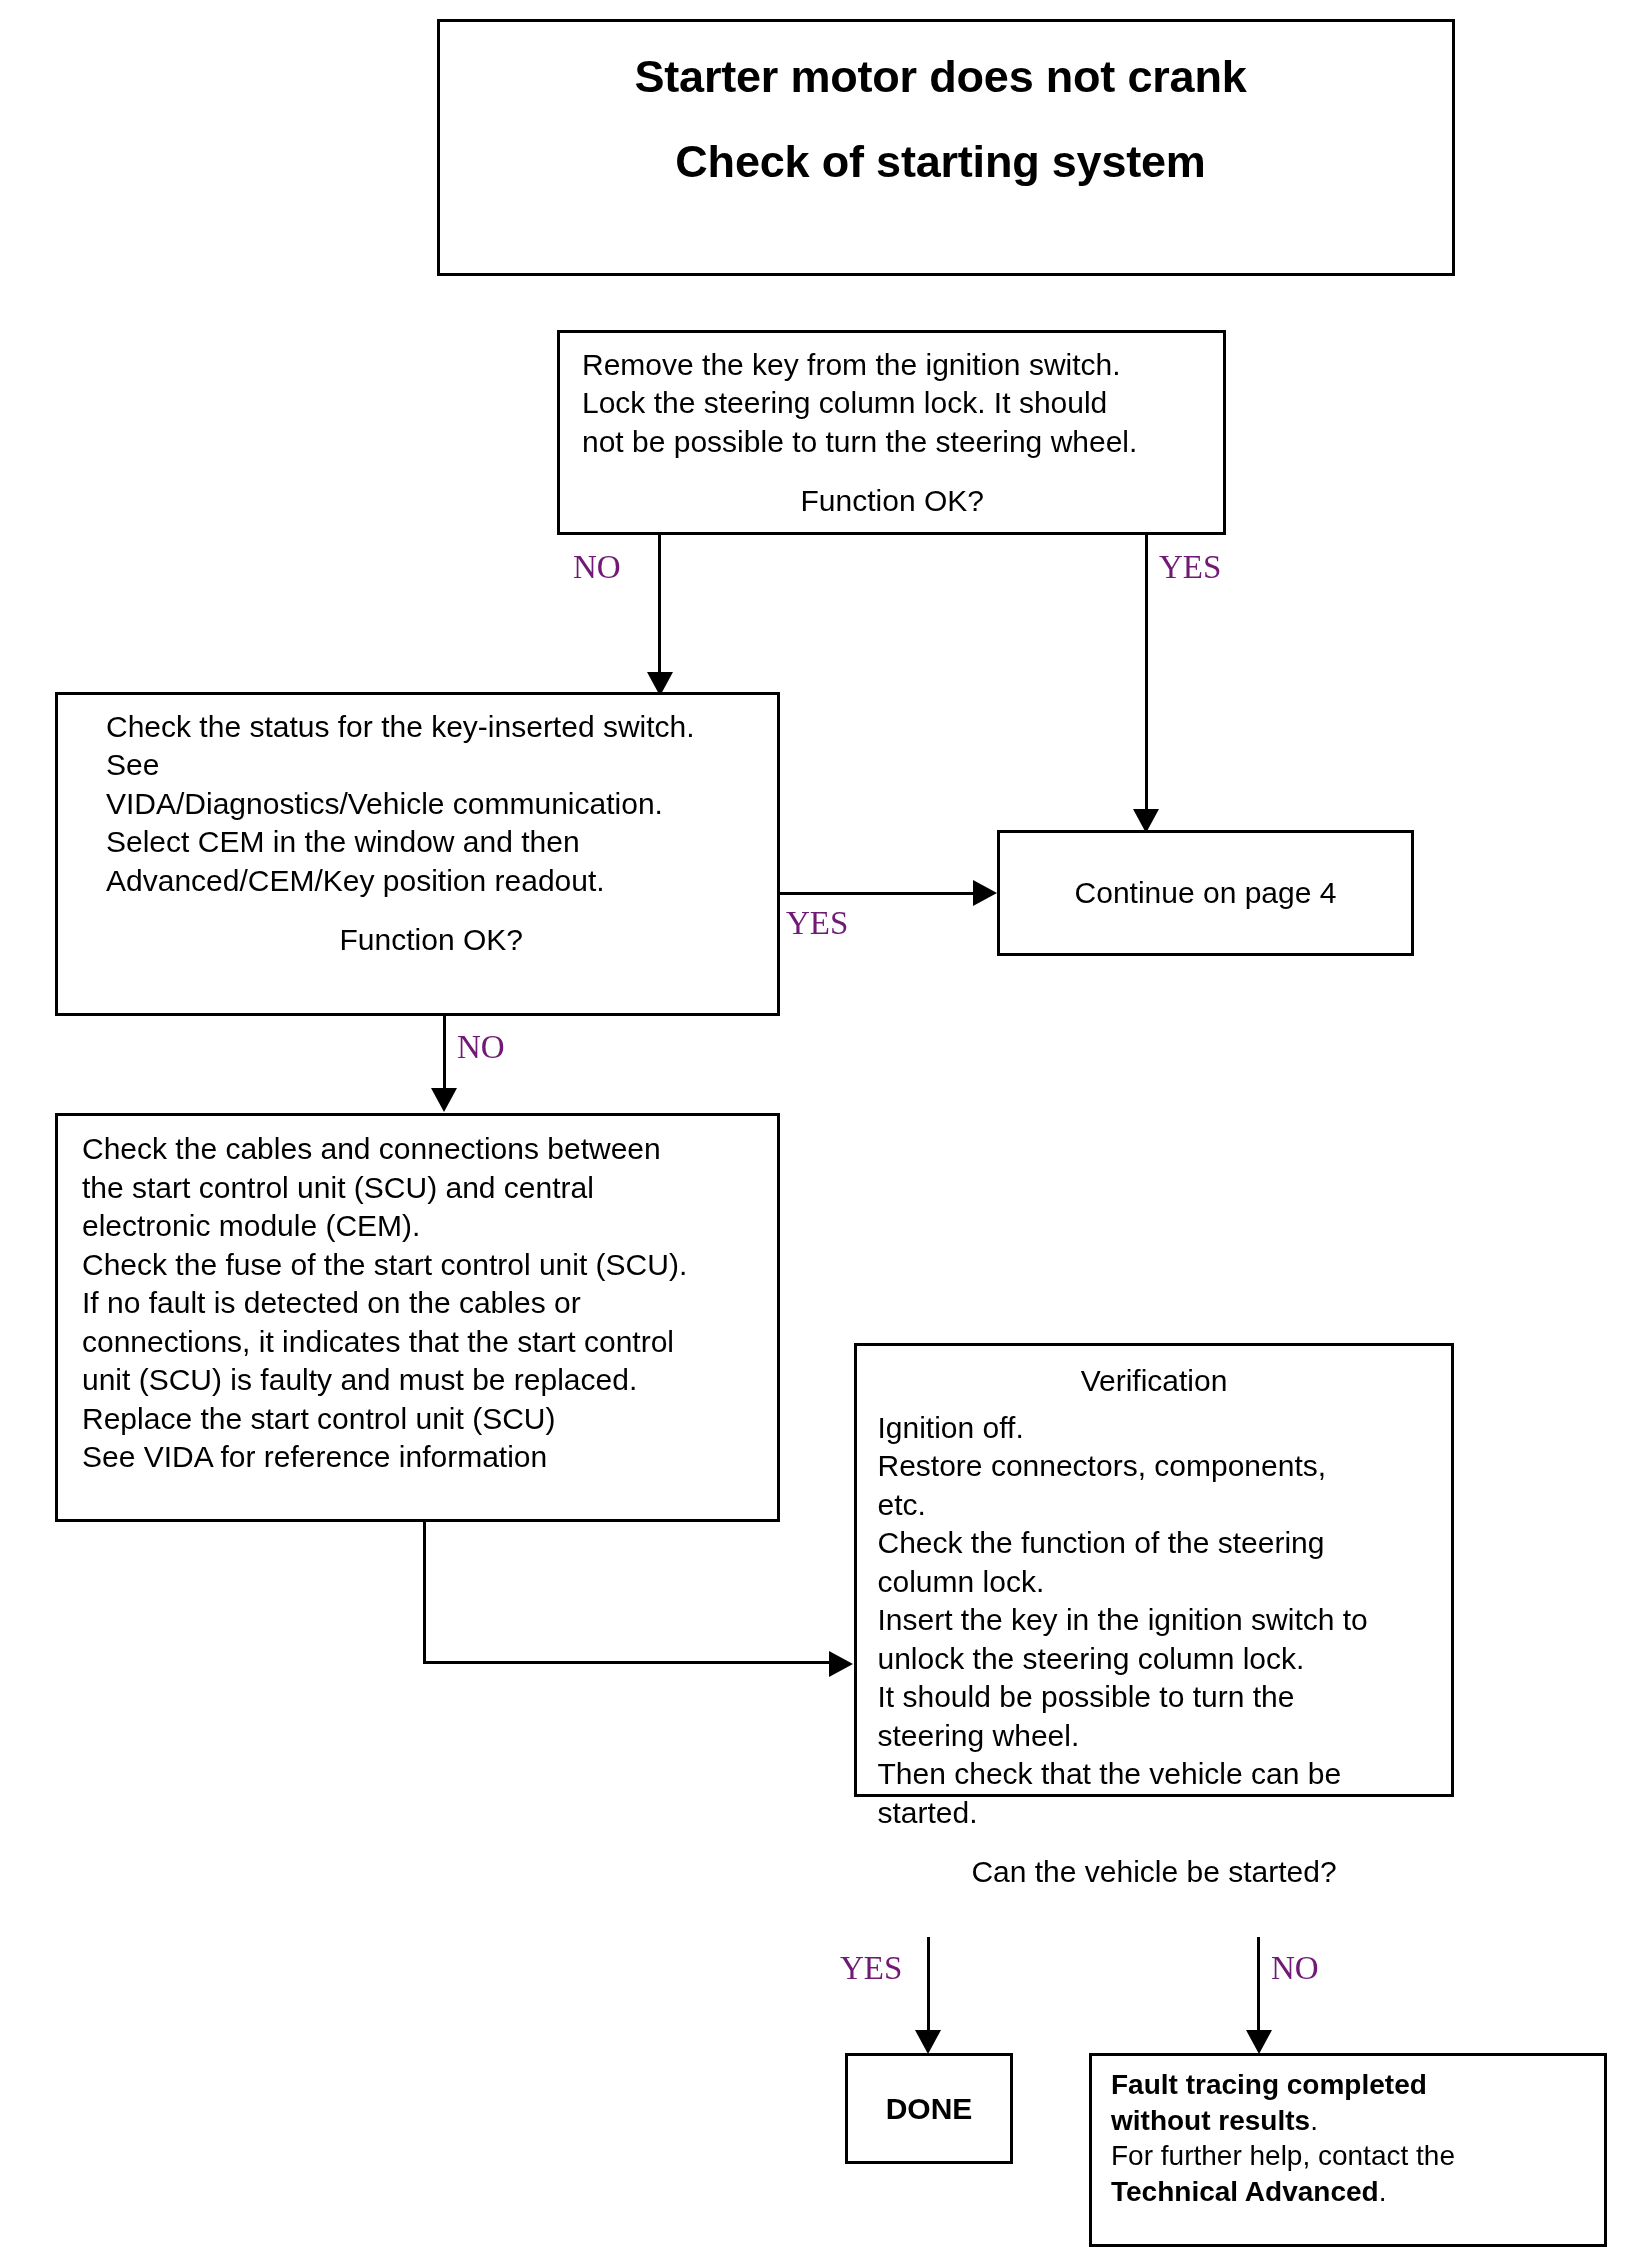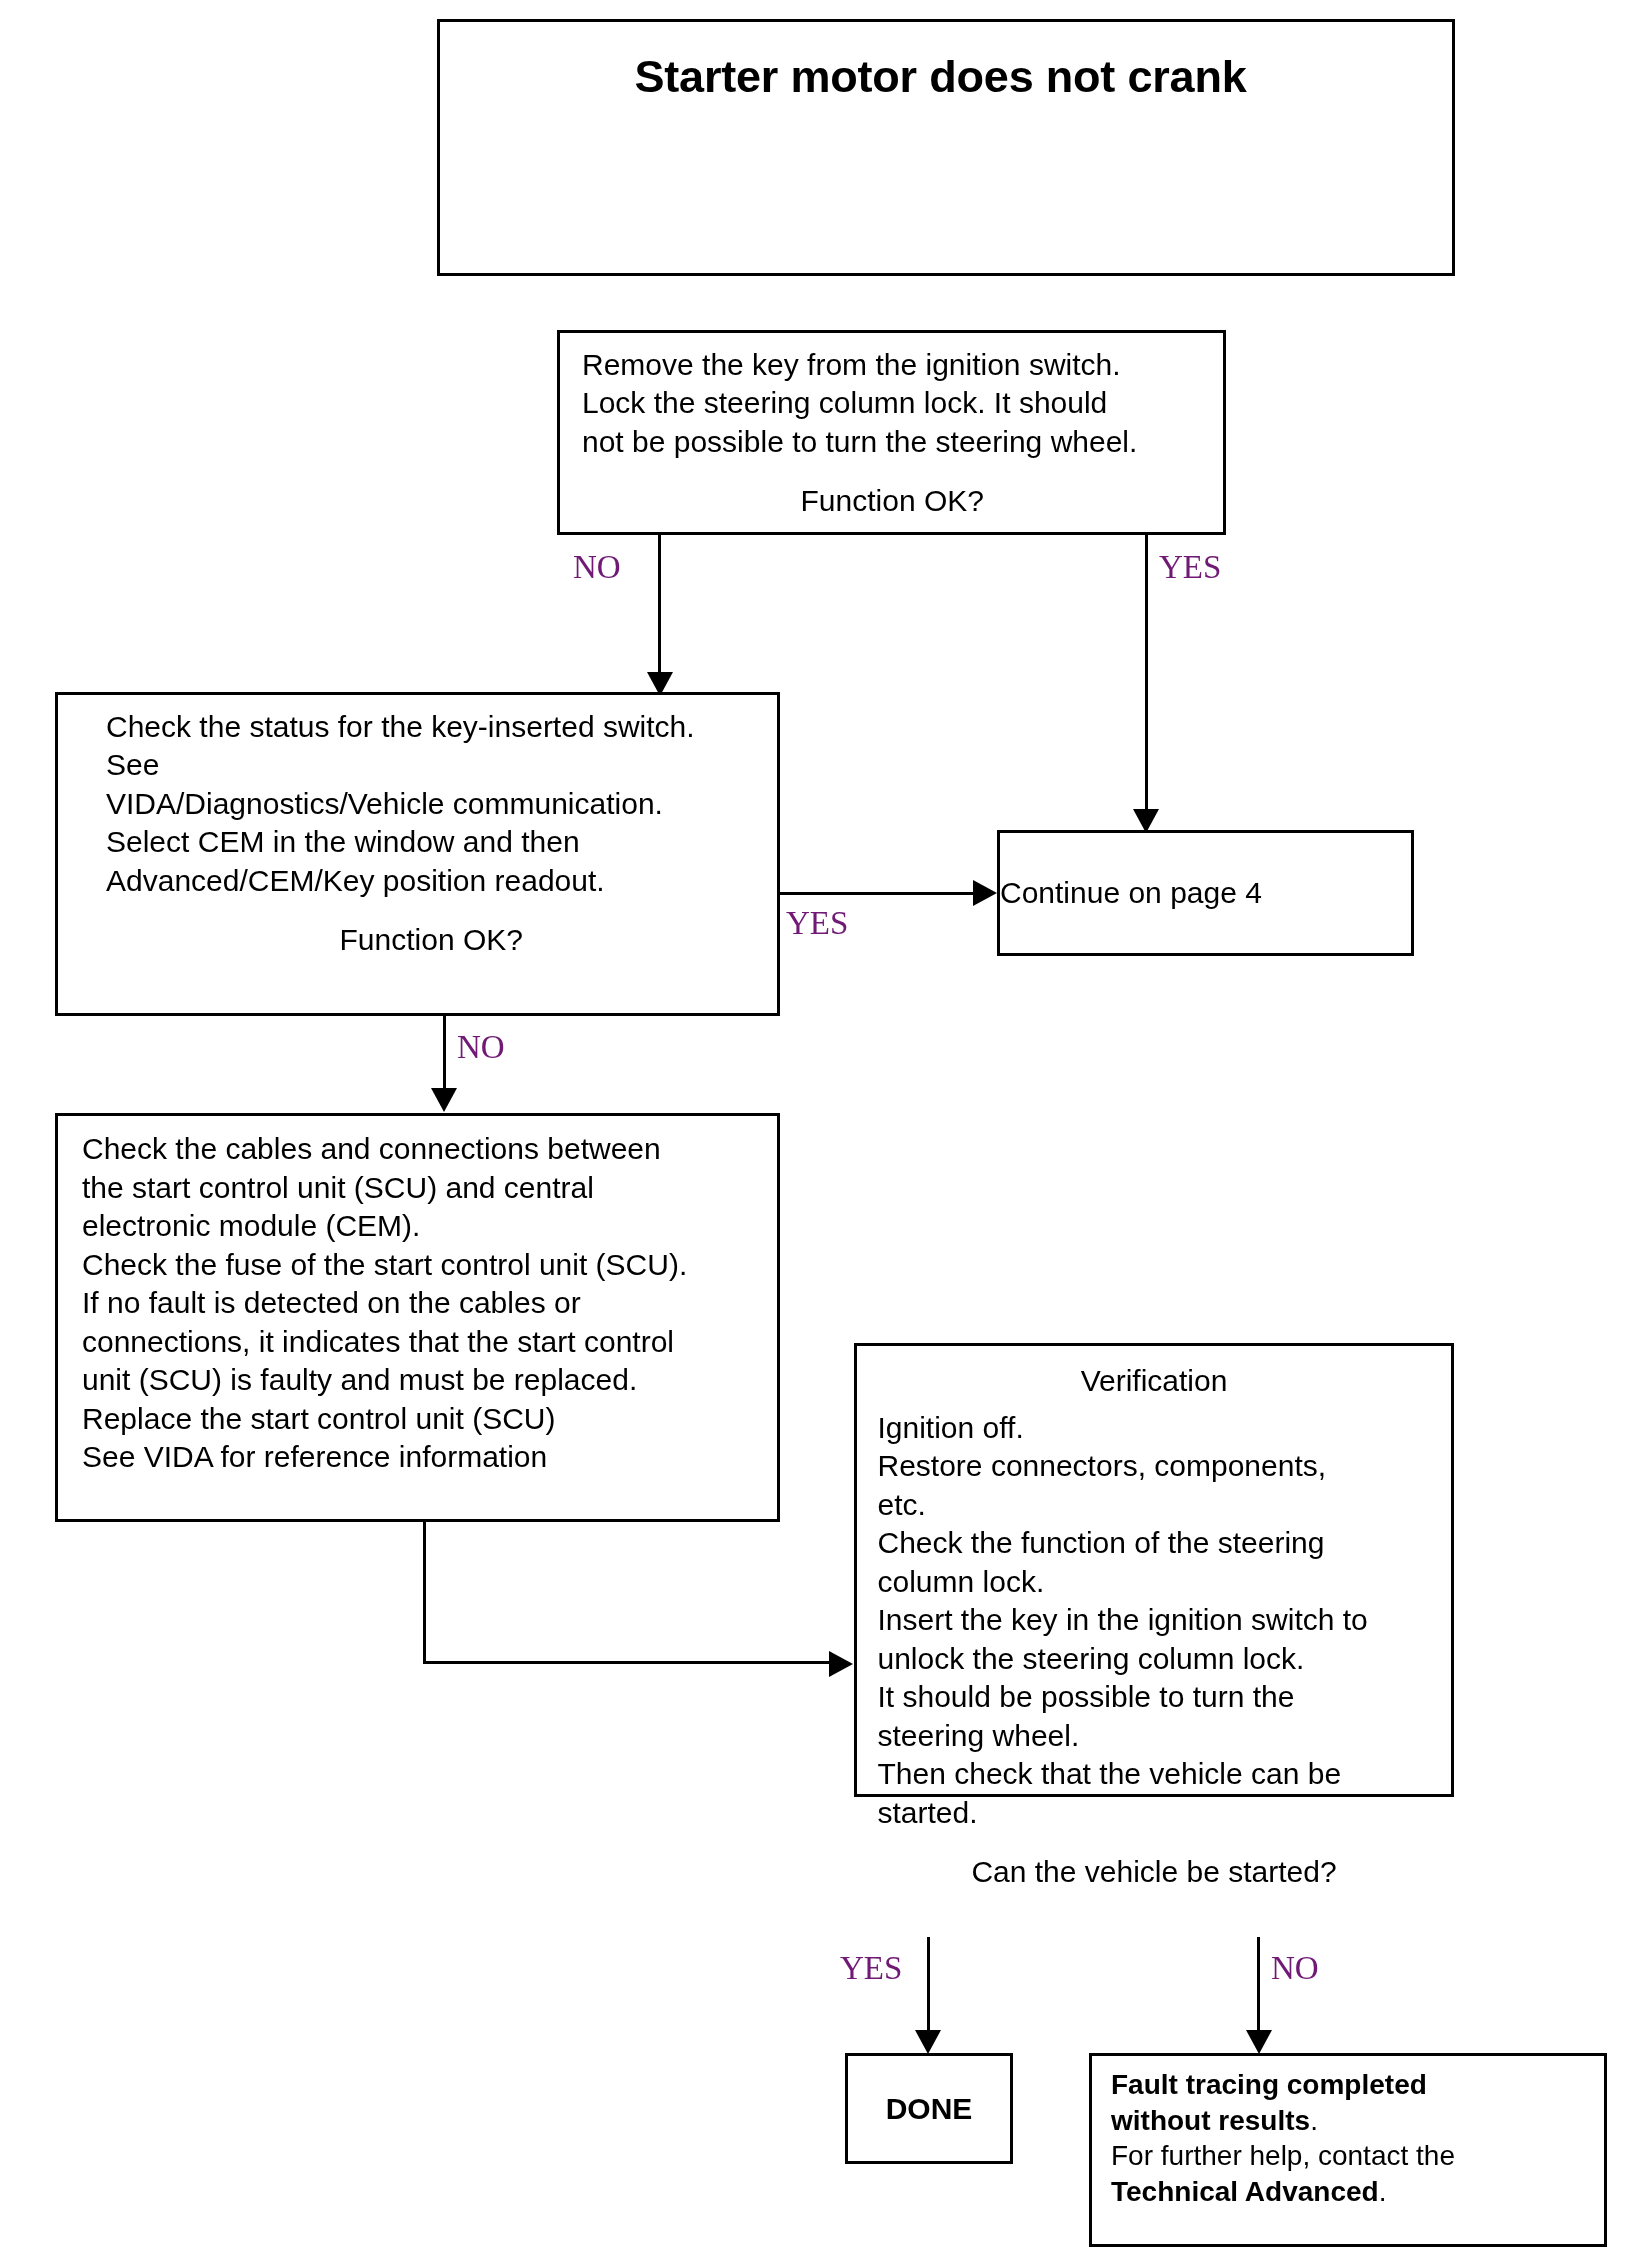--- a/index.html
+++ b/index.html
@@ -88,21 +88,21 @@
   #box-check-lock { left: 557px; top: 330px; width: 669px; height: 205px; }
   #box-check-lock .box-inner { padding-top: 12.6px; padding-left: 22px; }
   #box-check-lock .box-q { margin-top: 20.5px; }
 
   #box-key-switch { left: 55px; top: 692px; width: 725px; height: 324px; padding-left: 24px; }
   #box-key-switch .box-inner { padding-top: 12.6px; padding-left: 24px; }
   #box-key-switch .box-q { margin-top: 20.5px; }
 
   #box-continue-page {
     left: 997px; top: 830px; width: 417px; height: 126px;
-    display: flex; align-items: center; justify-content: flex-start;
+    display: flex; align-items: center; justify-content: center;
   }
   #box-continue-page .box-q { font-size: 30px; }
 
   #box-cables { left: 55px; top: 1113px; width: 725px; height: 409px; }
   #box-cables .box-inner { padding-top: 14px; padding-left: 24px; }
 
   #box-verification { left: 854px; top: 1343px; width: 600px; height: 454px; }
   #box-verification .verify-heading {
     text-align: center; font-size: 30px; line-height: 1.285;
     margin: 16px 0 8px 0;
@@ -125,20 +125,21 @@
   }
   #box-fault .b { font-weight: bold; }
 </style>
 </head>
 <body>
 
 <div id="canvas">
 
   <div class="box" id="title-box">
     <div class="title-line" id="title-line-1">Starter motor does not crank</div>
+    <div class="title-line" id="title-line-2">Check of starting system</div>
   </div>
 
   <div class="box" id="box-check-lock">
     <div class="box-inner">
       <div class="box-text">Remove the key from the ignition switch.
 Lock the steering column lock. It should
 not be possible to turn the steering wheel.</div>
       <div class="box-q">Function OK?</div>
     </div>
   </div>

